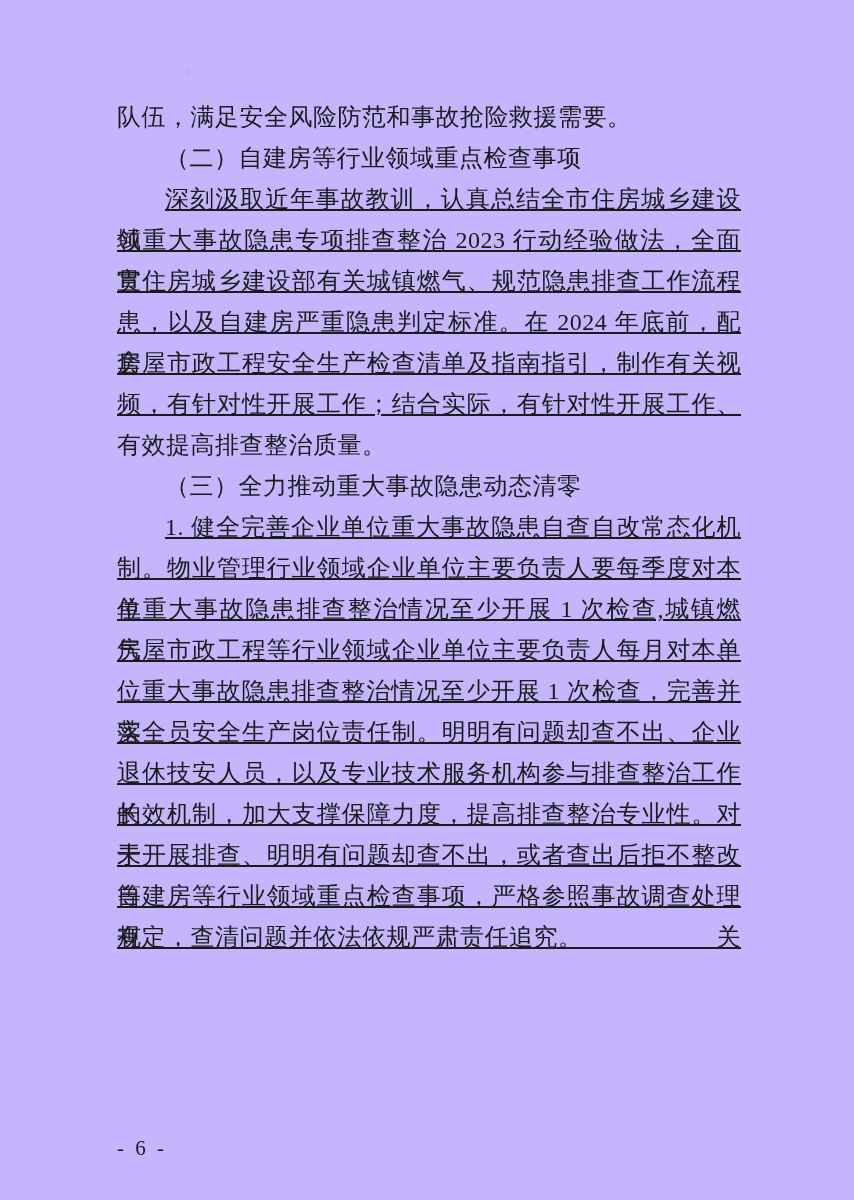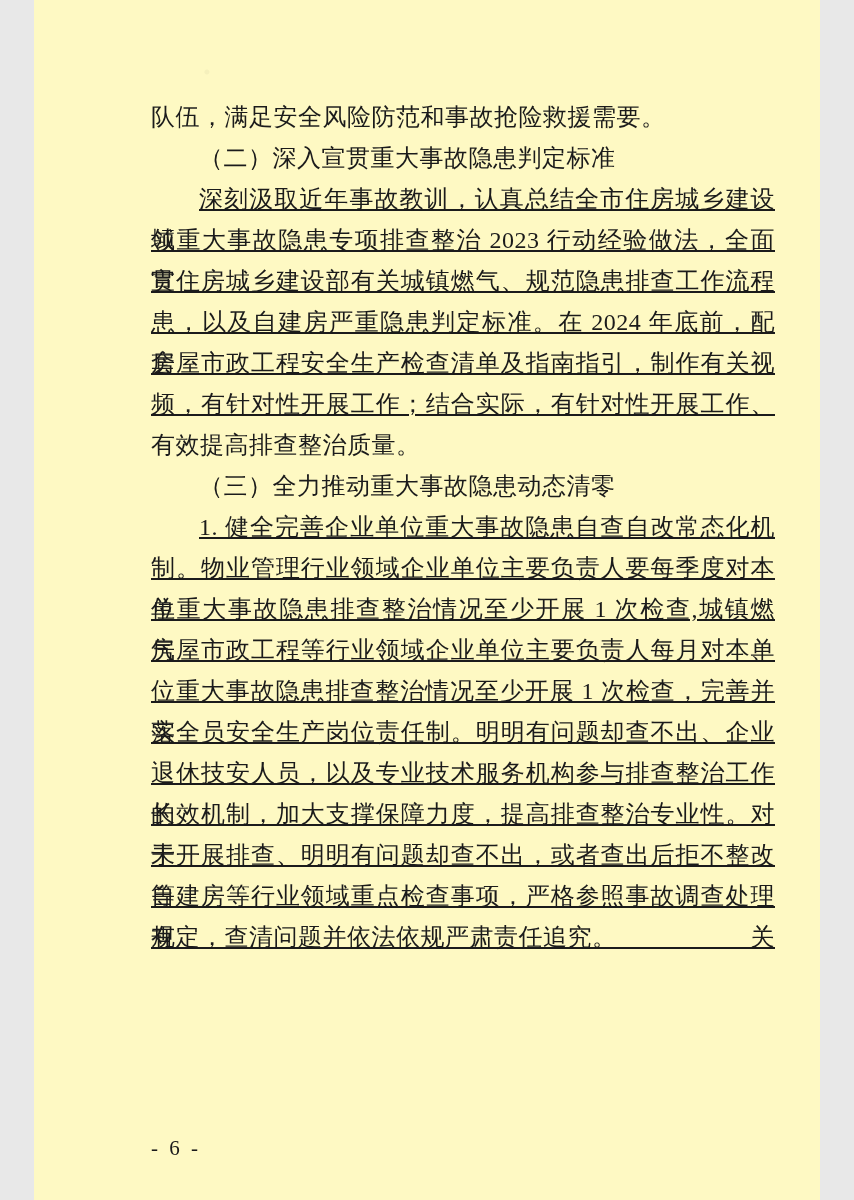--- a/index.html
+++ b/index.html
@@ -2,24 +2,24 @@
 <html><head>
 <meta charset="utf-8">
 <style>
   html, body {
     margin: 0;
     padding: 0;
     background: #e8e8e8;
   }
   .page {
     position: relative;
-    width: 786px;
+    width: 854px;
     height: 1200px;
     margin: 0 auto;
-    background: #fef9c3;
+    background: #c4b5fd;
     overflow: hidden;
     font-family: "Liberation Serif", "DejaVu Serif", serif;
   }
   
   .page::before {
     content: "";
     position: absolute;
     inset: 0;
     background:
       radial-gradient(circle at 22% 6%, rgba(0,0,0,0.035) 0 2px, transparent 3px),
@@ -58,21 +58,21 @@
     letter-spacing: 3px;
     color: #1b1b1b;
   }
 </style>
 </head>
 <body>
 
 <div class="page">
   <div class="textblock">
     <div class="line">队伍，满足安全风险防范和事故抢险救援需要。</div>
-    <div class="line ind">（二）深入宣贯重大事故隐患判定标准</div>
+    <div class="line ind">（二）自建房等行业领域重点检查事项</div>
     <div class="line ind j">深刻汲取近年事故教训，认真总结全市住房城乡建设领</div>
     <div class="line j">域重大事故隐患专项排查整治 2023 行动经验做法，全面宣</div>
     <div class="line j">贯住房城乡建设部有关城镇燃气、规范隐患排查工作流程</div>
     <div class="line j">患，以及自建房严重隐患判定标准。在 2024 年底前，配套</div>
     <div class="line j">房屋市政工程安全生产检查清单及指南指引，制作有关视</div>
     <div class="line j">频，有针对性开展工作；结合实际，有针对性开展工作、</div>
     <div class="line">有效提高排查整治质量。</div>
     <div class="line ind">（三）全力推动重大事故隐患动态清零</div>
     <div class="line ind j">1. 健全完善企业单位重大事故隐患自查自改常态化机</div>
     <div class="line j">制。物业管理行业领域企业单位主要负责人要每季度对本单</div>

